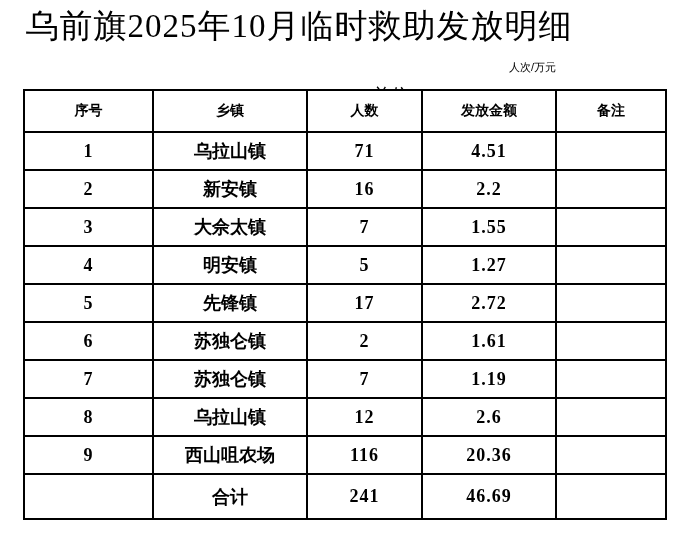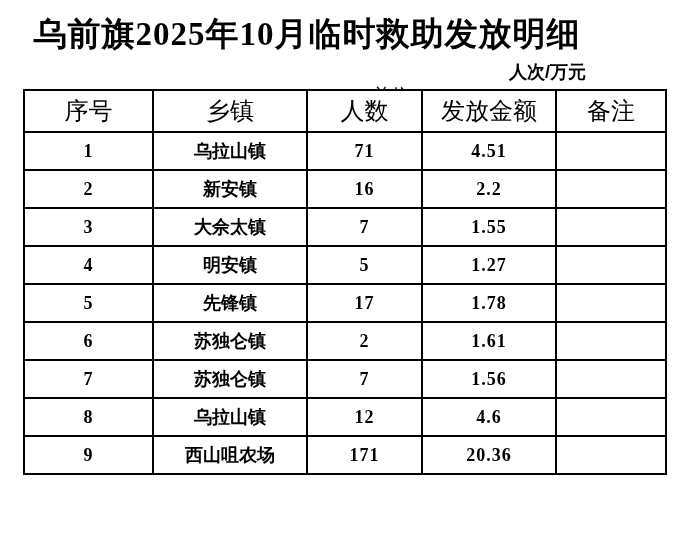--- a/index.html
+++ b/index.html
@@ -15,62 +15,62 @@
     font-family: "Liberation Sans", sans-serif;
     overflow: hidden;
   }
   .title {
     position: absolute;
     top: 4px;
     left: 0;
     width: 598px;
     text-align: center;
     font-family: "Liberation Serif", serif;
-    font-weight: 700;
+    font-weight: 400;
     font-size: 33px;
     letter-spacing: 1px;
-    margin: 8px;
+    margin: 0;
     white-space: nowrap;
   }
   .unit-label {
     position: absolute;
     left: 372px;
     top: 60px;
     font-size: 19px;
     font-weight: 400;
     margin-top: 23px;
   }
   .unit-value {
     position: absolute;
     left: 509px;
     top: 60px;
-    font-size: 18px;
-    font-weight: 700;
+    font-size: 11px;
+    font-weight: 400;
   }
   table.report {
     position: absolute;
     left: 23px;
     top: 89px;
     width: 642px;
     border-collapse: collapse;
     table-layout: fixed;
     background: #ffffff;
   }
   table.report th,
   table.report td {
     border: 2px solid #000000;
     text-align: center;
     vertical-align: middle;
     padding: 0;
     overflow: hidden;
     white-space: nowrap;
   }
   table.report th {
-    font-size: 24px;
-    font-weight: 400;
+    font-size: 14px;
+    font-weight: 700;
     height: 40px;
   }
   table.report tbody td {
     font-size: 18px;
     font-weight: 600;
     height: 36px;
   }
   table.report tr.total-row td {
     height: 43px;
   }
@@ -136,45 +136,52 @@
         <td class="num">4</td>
         <td>明安镇</td>
         <td class="num">5</td>
         <td class="num">1.27</td>
         <td></td>
       </tr>
       <tr>
         <td class="num">5</td>
         <td>先锋镇</td>
         <td class="num">17</td>
-        <td class="num">1.78</td>
+        <td class="num">2.72</td>
         <td></td>
       </tr>
       <tr>
         <td class="num">6</td>
         <td>苏独仑镇</td>
         <td class="num">2</td>
         <td class="num">1.61</td>
         <td></td>
       </tr>
       <tr>
         <td class="num">7</td>
         <td>苏独仑镇</td>
         <td class="num">7</td>
-        <td class="num">1.56</td>
+        <td class="num">1.19</td>
         <td></td>
       </tr>
       <tr>
         <td class="num">8</td>
         <td>乌拉山镇</td>
         <td class="num">12</td>
-        <td class="num">4.6</td>
+        <td class="num">2.6</td>
         <td></td>
       </tr>
       <tr>
         <td class="num">9</td>
         <td>西山咀农场</td>
-        <td class="num">171</td>
+        <td class="num">116</td>
         <td class="num">20.36</td>
+        <td></td>
+      </tr>
+      <tr class="total-row">
+        <td class="num"></td>
+        <td>合计</td>
+        <td class="num">241</td>
+        <td class="num">46.69</td>
         <td></td>
       </tr>
     </tbody>
 </table>
 
 </body></html>

